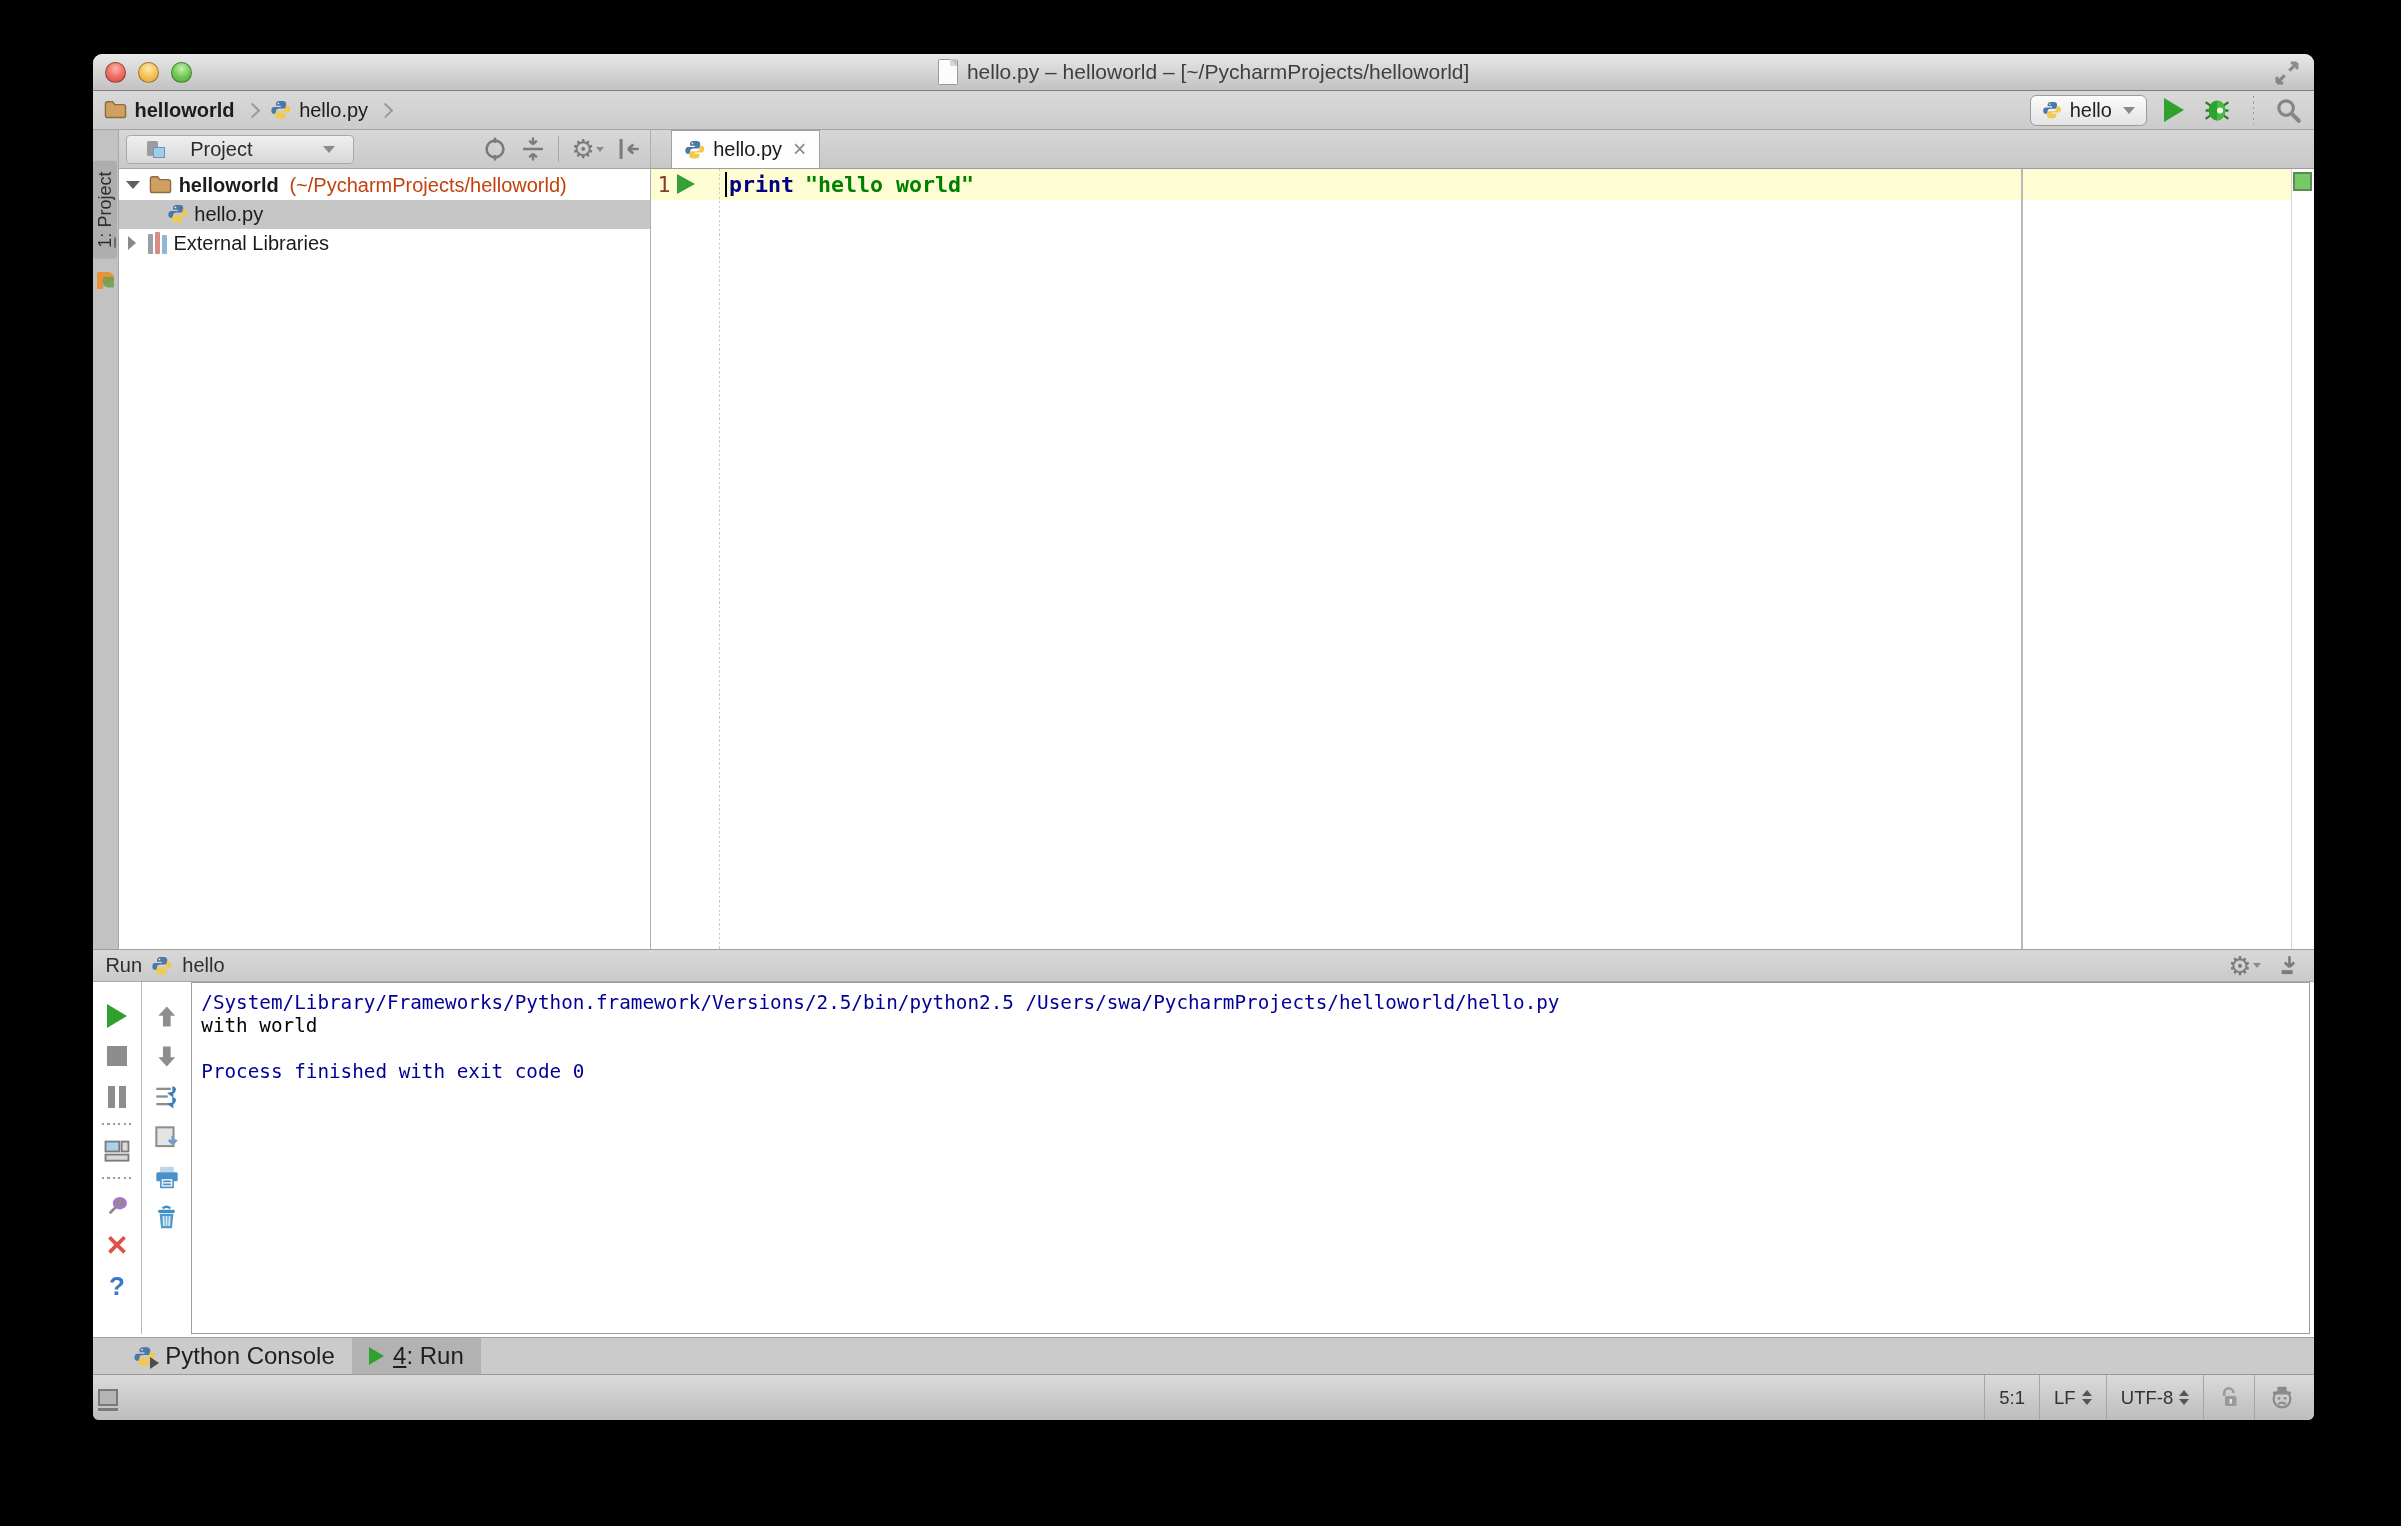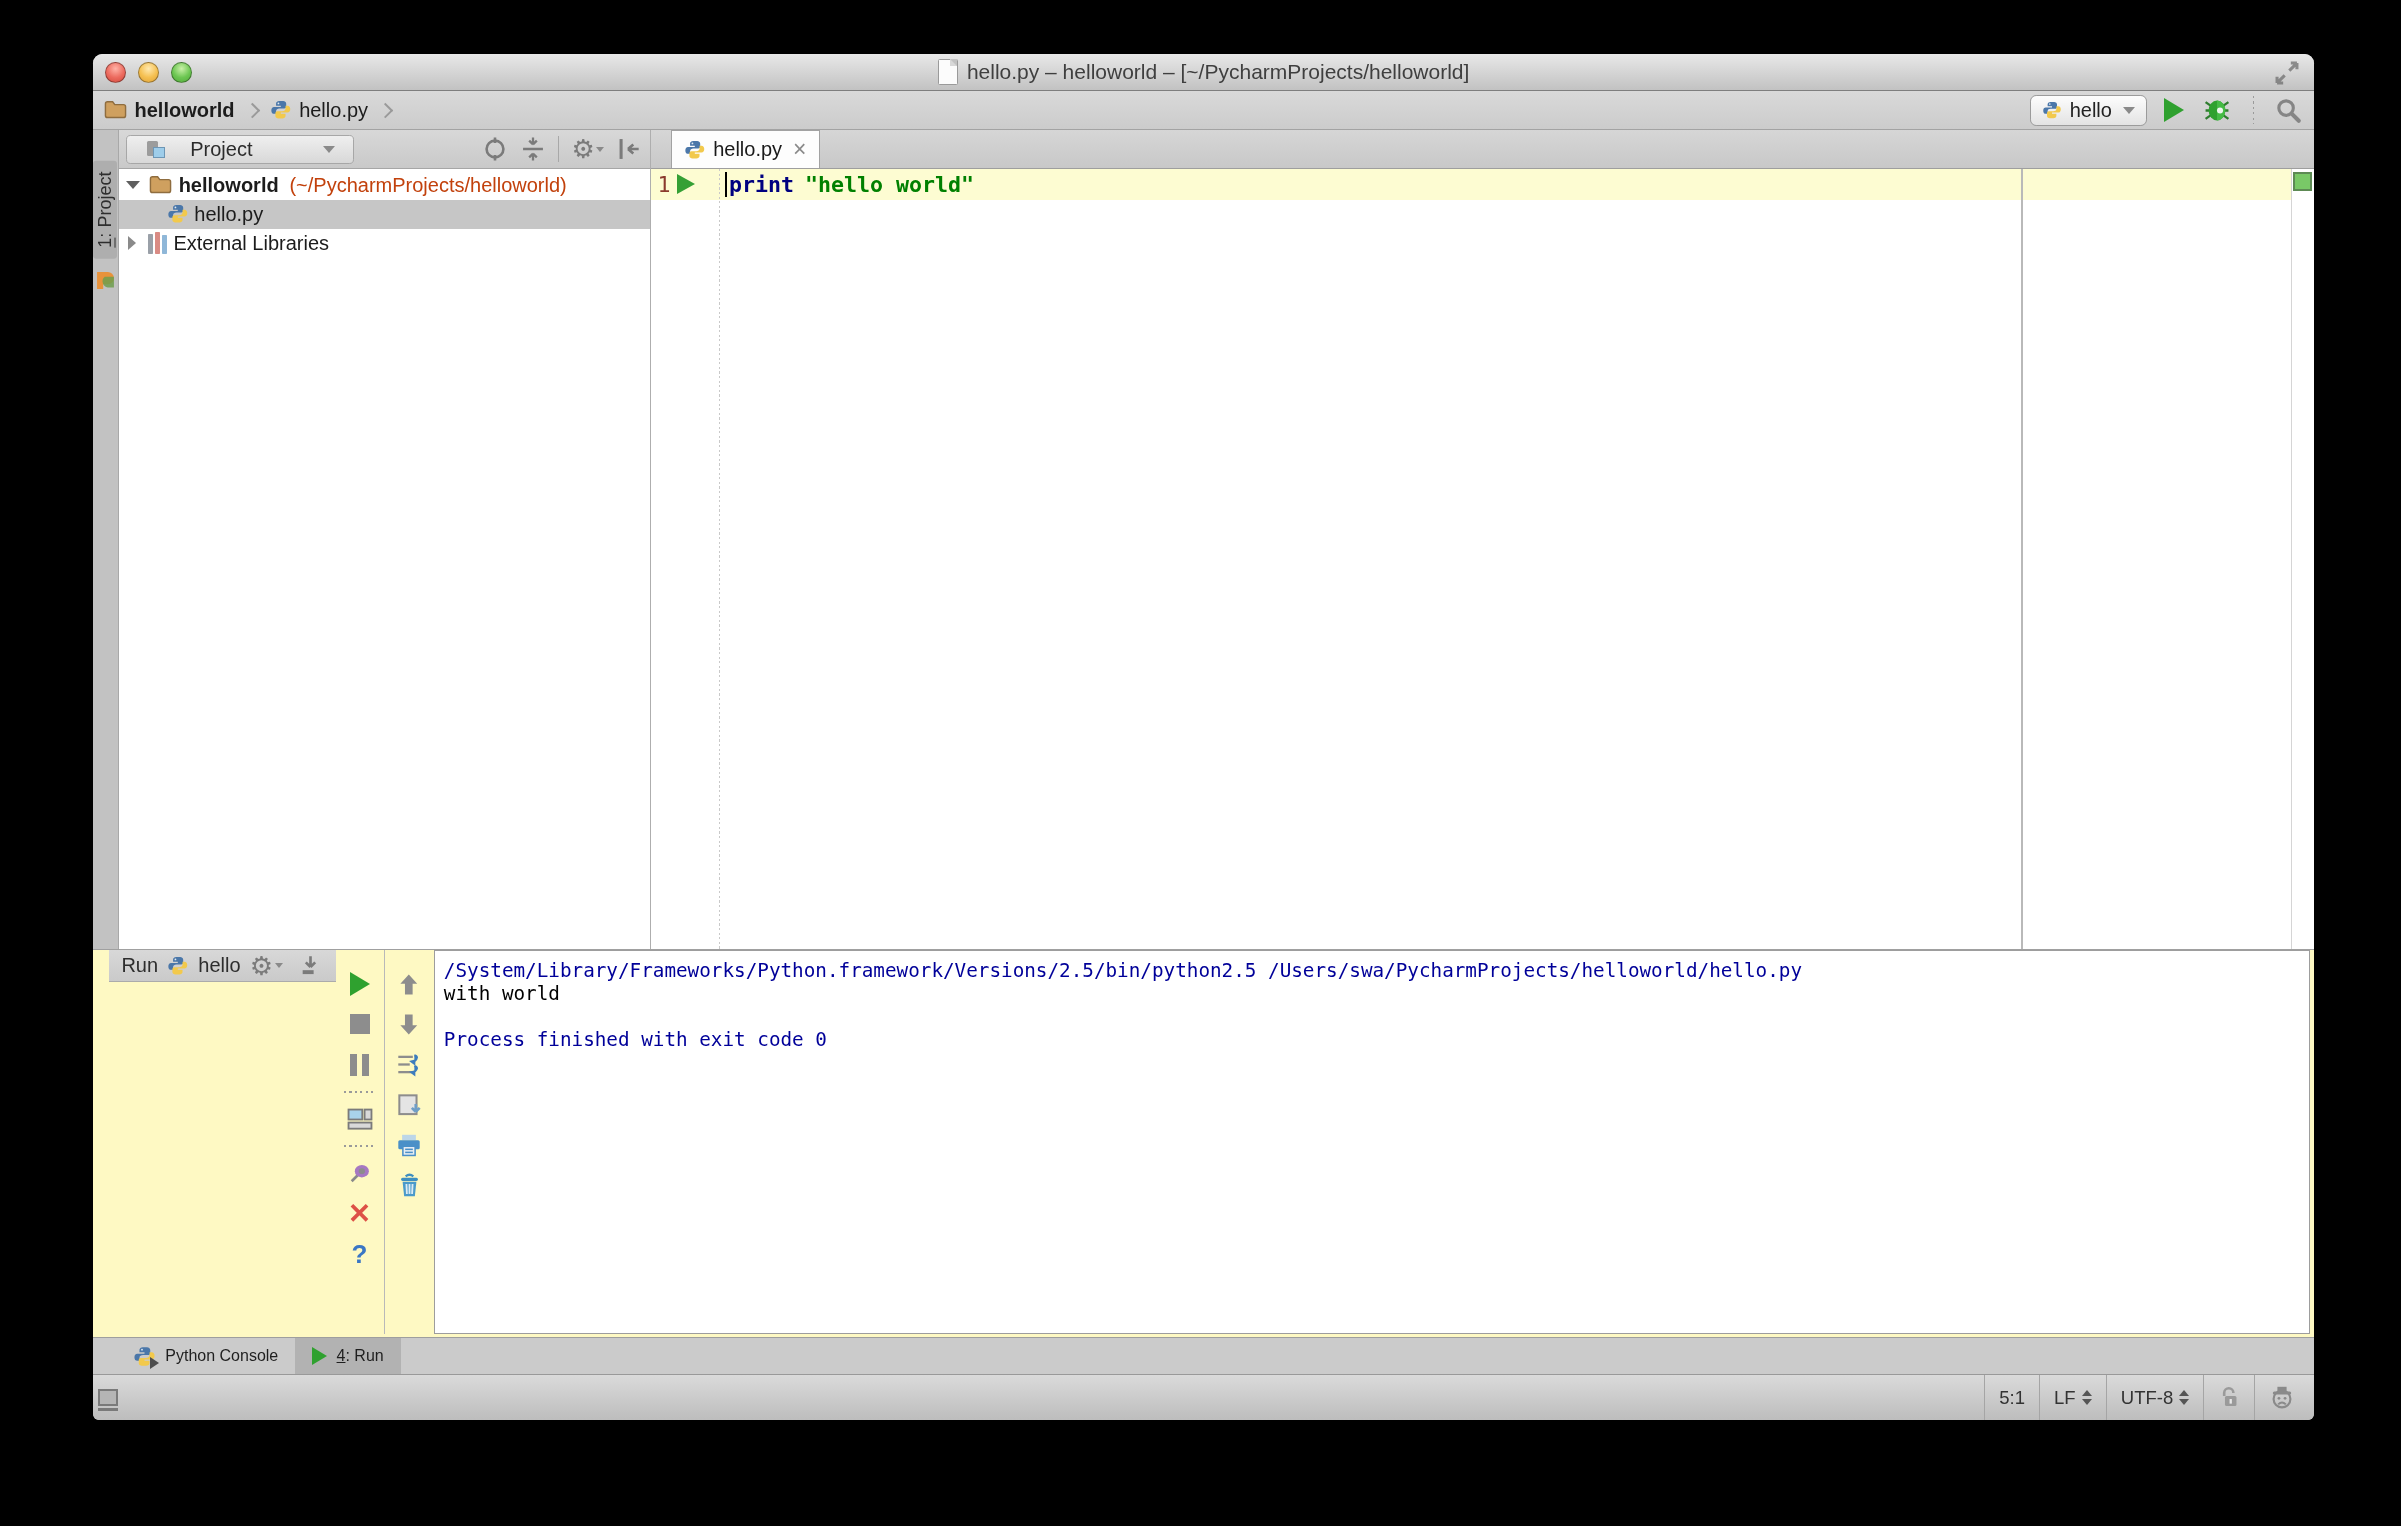--- a/index.html
+++ b/index.html
@@ -94,22 +94,22 @@
   .gutter-play { position:absolute; left:26px; top:5.4px; width:0; height:0;
                  border-top:10px solid transparent; border-bottom:10px solid transparent; border-left:18.5px solid #35a035; }
   .fold-line { position:absolute; left:68px; top:0; bottom:0; width:1.5px;
                background:repeating-linear-gradient(#c9c9c9 0 2.3px, transparent 2.3px 4.6px); }
   .codeline { position:absolute; left:74px; top:1.5px; height:28px; display:flex; align-items:center;
               font:bold 21.6px "DejaVu Sans Mono", monospace; }
   .caret { width:2.3px; height:25px; background:#000; margin-right:2.3px; }
   .kw { color:#000080; } .str { color:#008000; margin-left:10.8px; }
 
   
-  .runpanel { height:388px; flex:0 0 388px; background:#fef9c3; border-top:0.8px solid #a0a0a0;
-              display:flex; flex-direction:row;padding-left:16px; }
+  .runpanel { height:388px; flex:0 0 388px; background:#ffffff; border-top:0.8px solid #a0a0a0;
+              display:flex; flex-direction:column; }
   .rhead { height:32px; flex:0 0 32px; display:flex; align-items:center; gap:9.3px; padding:0 12.4px;
            font-size:20px; color:#2d2d2d; background:linear-gradient(#d8d8d8,#cacaca); border-bottom:0.8px solid #ababab; }
   .rhead-right { margin-left:auto; display:flex; align-items:center; gap:15.5px; }
   .rbody { flex:1; display:flex; min-height:0; padding-bottom:3.1px; }
   .rcol { width:49px; flex:0 0 49px; display:flex; flex-direction:column; align-items:center;
           padding-top:20px; gap:12.4px; }
   .rcol1 { border-right:0.8px solid #b9b9b9; }
   .iconbtn { width:28px; height:28px; display:flex; align-items:center; justify-content:center; }
   .hsep { width:31px; height:1.5px; background:repeating-linear-gradient(90deg,#9a9a9a 0 2.3px, transparent 2.3px 5.4px); }
   .play-tri { width:0;height:0;border-top:12.4px solid transparent;border-bottom:12.4px solid transparent;border-left:20px solid #2fa12f; }
@@ -118,21 +118,21 @@
   .close-x { font-size:28px; font-weight:bold; color:#dd5146; line-height:1; }
   .help-q { font-size:26px; font-weight:bold; color:#3b77c4; line-height:1; }
   .console { flex:1; background:#fff; border:0.8px solid #9d9d9d; margin-right:3.9px; overflow:hidden;
              font:19.3px/23px "DejaVu Sans Mono", monospace; padding:7.7px 9.3px; }
   .cline-blue { color:#000099; white-space:pre; }
   .cline-black { color:#000; white-space:pre; }
   .cline-empty { height:23px; }
 
   
   .bottombar { height:37px; flex:0 0 37px; background:#cbcbcb; border-top:0.8px solid #9e9e9e;
-               display:flex; align-items:stretch; padding-left:23px; font-size:16px; color:#1f1f1f; }
+               display:flex; align-items:stretch; padding-left:23px; font-size:24px; color:#1f1f1f; }
   .btab { display:flex; align-items:center; gap:9.3px; padding:0 17px; }
   .btab.active { background:#b2b2b2; }
   .btab .u { text-decoration:underline; }
   .btab-play { width:0;height:0;border-top:9.3px solid transparent;border-bottom:9.3px solid transparent;border-left:15.5px solid #2fa12f; }
   .pycon-ic { position:relative; width:23px; height:23px; }
   .pycon-ic .arr { position:absolute; right:-3.1px; bottom:-1.5px; width:0; height:0;
                    border-top:6.2px solid transparent; border-bottom:6.2px solid transparent; border-left:9.3px solid #4d4d4d; }
 
   
   .statusbar { height:46px; flex:0 0 46px; background:linear-gradient(#dadada,#bdbdbd);

